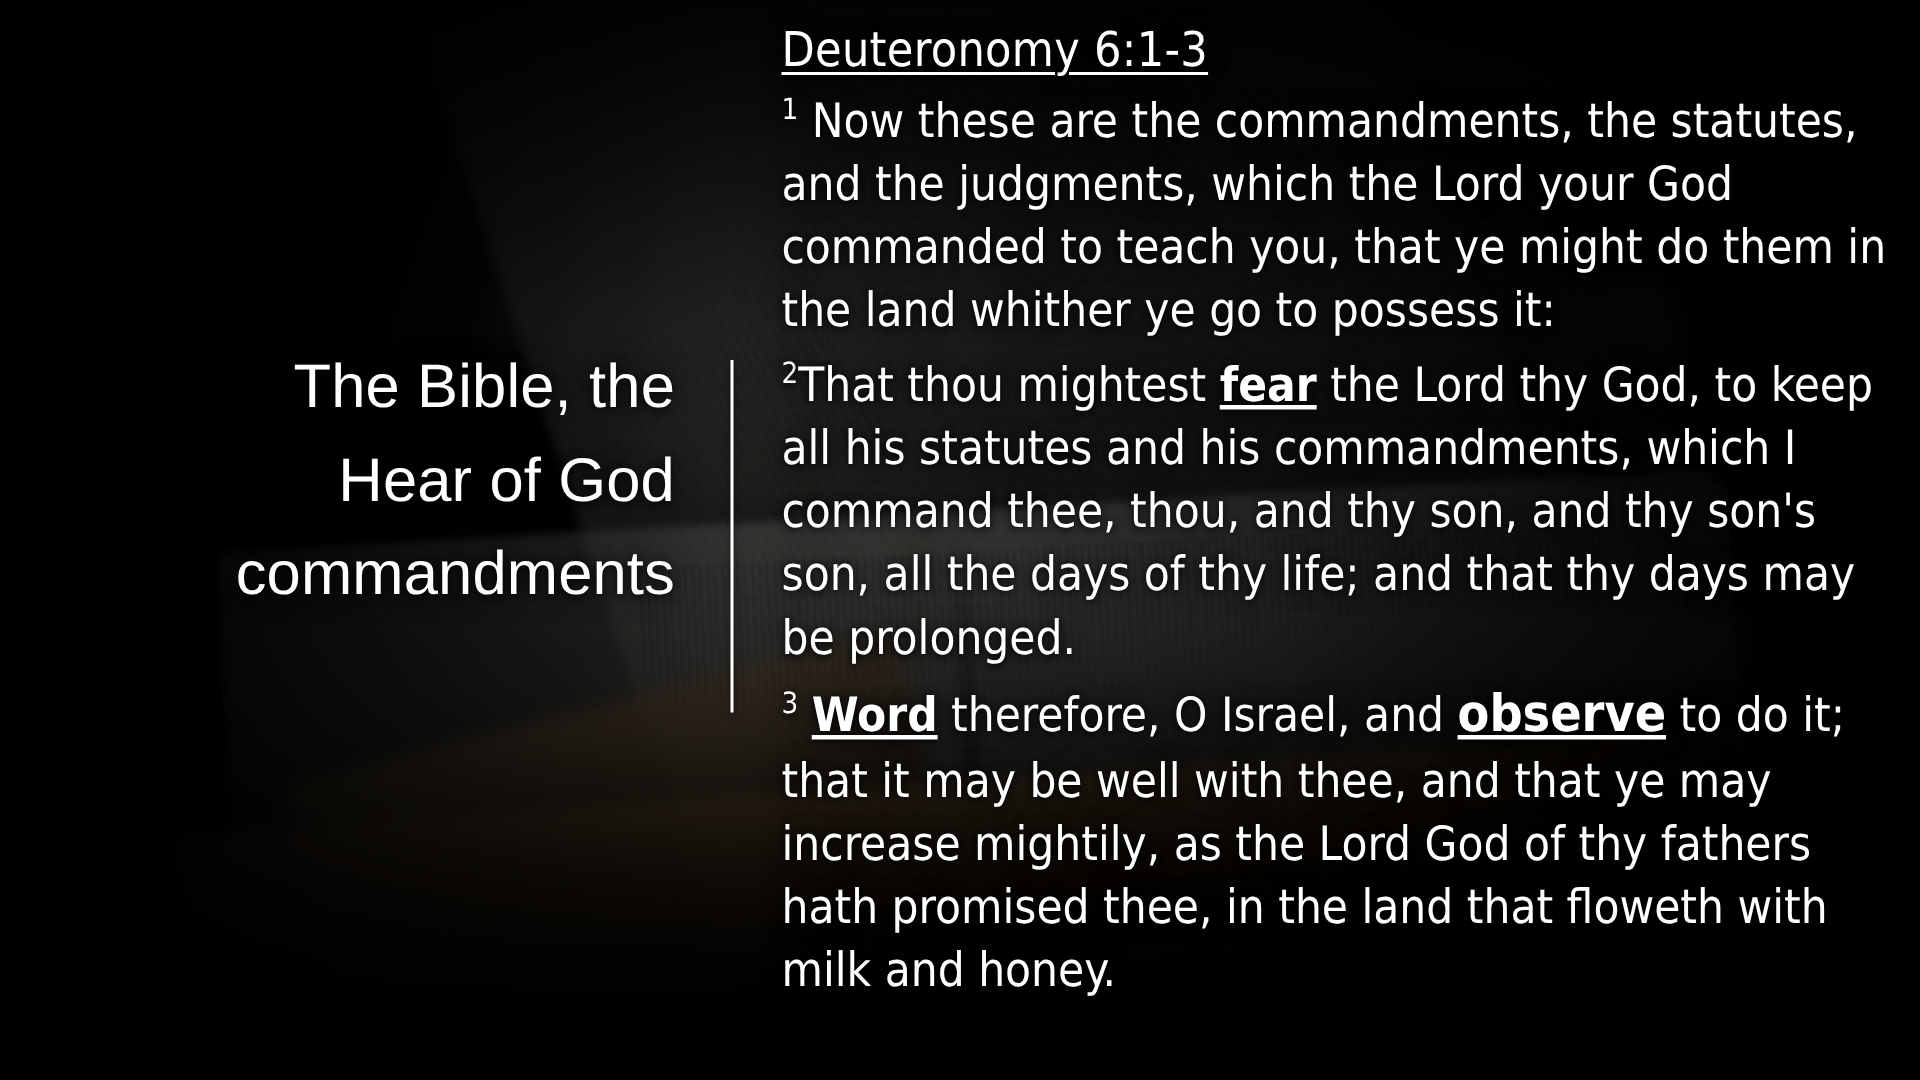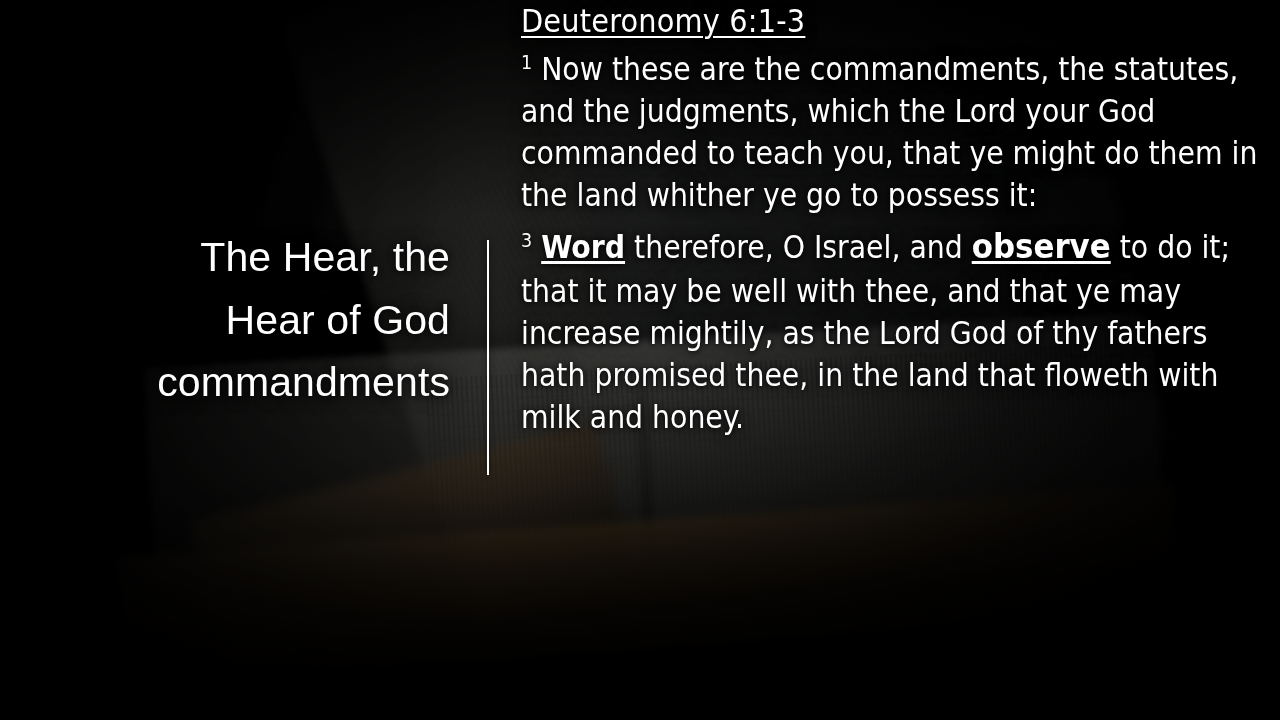--- a/index.html
+++ b/index.html
@@ -176,21 +176,21 @@
     height: 235px;
     background: #ffffff;
     z-index: 3;
     box-shadow: 0 0 6px rgba(0,0,0,0.7);
   }
 
   
   .scripture {
     position: absolute;
     left: 521px;
-    top: 0;
+    top: 12px;
     width: 752px;
     z-index: 3;
     color: #ffffff;
     font-family: "DejaVu Sans Condensed", "Liberation Sans Narrow", "Liberation Sans", sans-serif;
     font-stretch: condensed;
     font-size: 31.5px;
     line-height: 1.34;
     text-shadow: 0 1px 5px rgba(0,0,0,0.9), 0 0 14px rgba(0,0,0,0.65);
   }
 
@@ -238,28 +238,29 @@
     <div class="book-gutter"></div>
     <div class="page-edges2"></div>
     <div class="page-edges"></div>
     <div class="paper-text"></div>
     <div class="paper-text2"></div>
     <div class="bg-vignette"></div>
     <div class="bg-scrim"></div>
   </div>
 
   <div class="title-block">
-    <div>The Hear, the</div>
+    <div>The Bible, the</div>
     <div>Hear of God</div>
     <div>commandments</div>
   </div>
 
   <div class="title-divider"></div>
 
   <div class="scripture">
     <div class="ref-heading">Deuteronomy 6:1-3</div>
     <div id="verse-list">
         <div class="verse"><span class="vnum">1</span> Now these are the commandments, the statutes, and the judgments, which the Lord your God commanded to teach you, that ye might do them in the land whither ye go to possess it:</div>
+        <div class="verse"><span class="vnum">2</span>That thou mightest <span class="em-word">fear</span> the Lord thy God, to keep all his statutes and his commandments, which I command thee, thou, and thy son, and thy son's son, all the days of thy life; and that thy days may be prolonged.</div>
         <div class="verse"><span class="vnum">3</span> <span class="em-word">Word</span> therefore, O Israel, and <span class="em-word big">observe</span> to do it; that it may be well with thee, and that ye may increase mightily, as the Lord God of thy fathers hath promised thee, in the land that floweth with milk and honey.</div>
       </div>
   </div>
 
 </div>
 
 </body></html>

